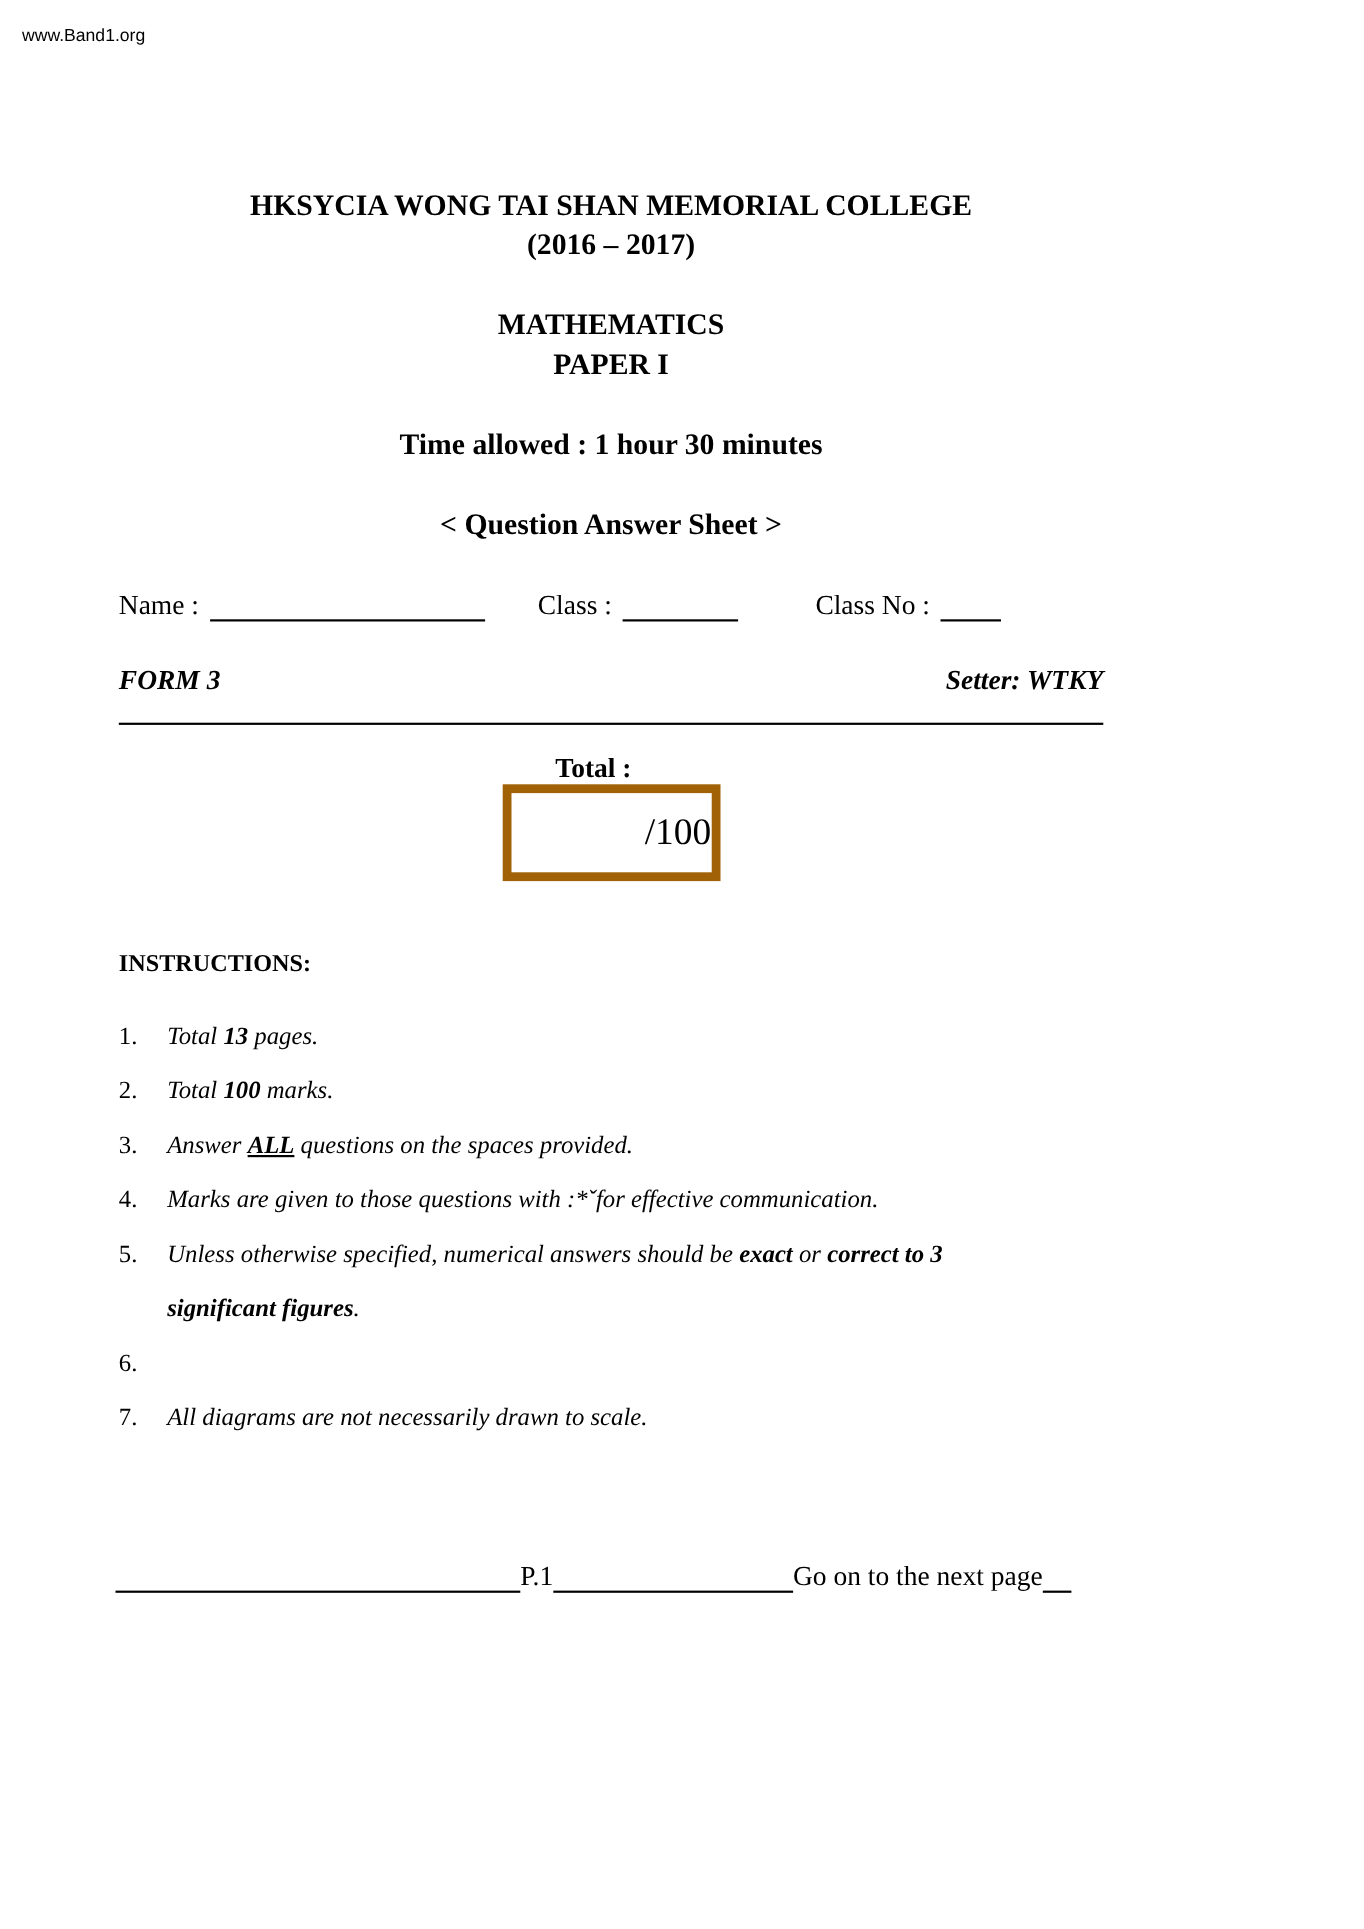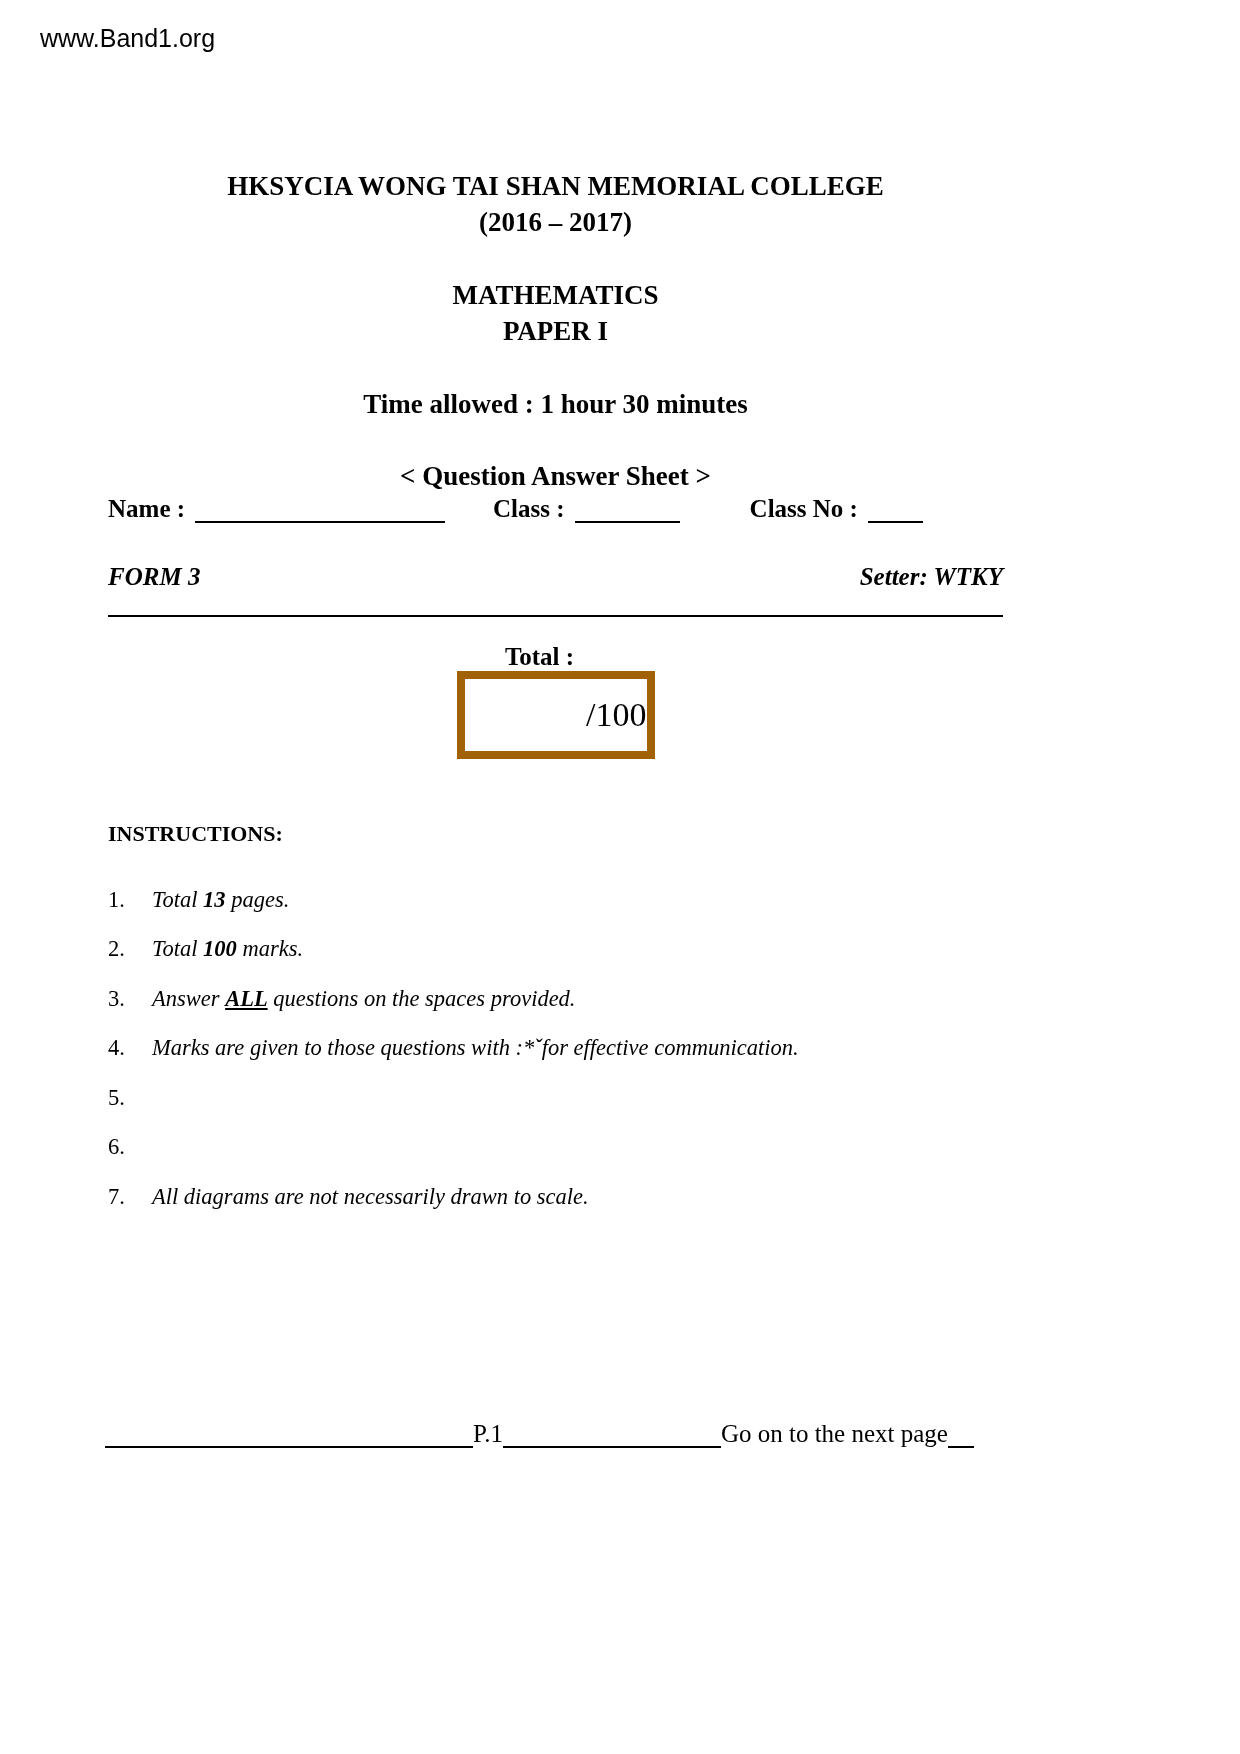--- a/index.html
+++ b/index.html
@@ -8,41 +8,42 @@
     height: 1754px;
     background: #ffffff;
     color: #000000;
     font-family: "Liberation Serif", serif;
     position: relative;
     overflow: hidden;
   }
   .watermark {
     position: absolute;
     top: 24px;
-    left: 40px;
+    left: 20px;
     font-family: "Liberation Sans", sans-serif;
-    font-size: 25px;
+    font-size: 16px;
     color: #000;
   }
   .page {
     padding: 168px 237px 0 108px; 
   }
   .center { text-align: center; }
   .title-line {
     font-weight: bold;
     font-size: 27px;
     line-height: 1.35;
   }
   .gap-before { margin-top: 36px; text-align: center; }
 
   .student-row {
+    margin-top: 42px;
     display: flex;
     align-items: flex-end;
     font-size: 25px;
-    font-weight: bold;
+    font-weight: normal;
   }
   .blank {
     display: inline-block;
     border-bottom: 2px solid #000;
     height: 26px;
     margin-left: 10px;
   }
   .name-blank  { width: 250px; }
   .class-blank { width: 105px; }
   .classno-blank { width: 55px; }
@@ -180,20 +181,21 @@
         <div class="instr-item">
           <span class="instr-num">3.</span>
           <span class="instr-text"><span>Answer </span><span style="font-weight: bold; text-decoration: underline;">ALL</span><span> questions on the spaces provided.</span></span>
         </div>
         <div class="instr-item">
           <span class="instr-num">4.</span>
           <span class="instr-text"><span>Marks are given to those questions with :*ˇfor effective communication.</span></span>
         </div>
         <div class="instr-item">
           <span class="instr-num">5.</span>
+          <span class="instr-text"><span>Unless otherwise specified, numerical answers should be </span><span style="font-weight: bold;">exact</span><span> or </span><span style="font-weight: bold;">correct to 3 significant figures</span><span>.</span></span>
         </div>
         <div class="instr-item">
           <span class="instr-num">6.</span>
         </div>
         <div class="instr-item">
           <span class="instr-num">7.</span>
           <span class="instr-text"><span>All diagrams are not necessarily drawn to scale.</span></span>
         </div>
       </div>
   </div>

